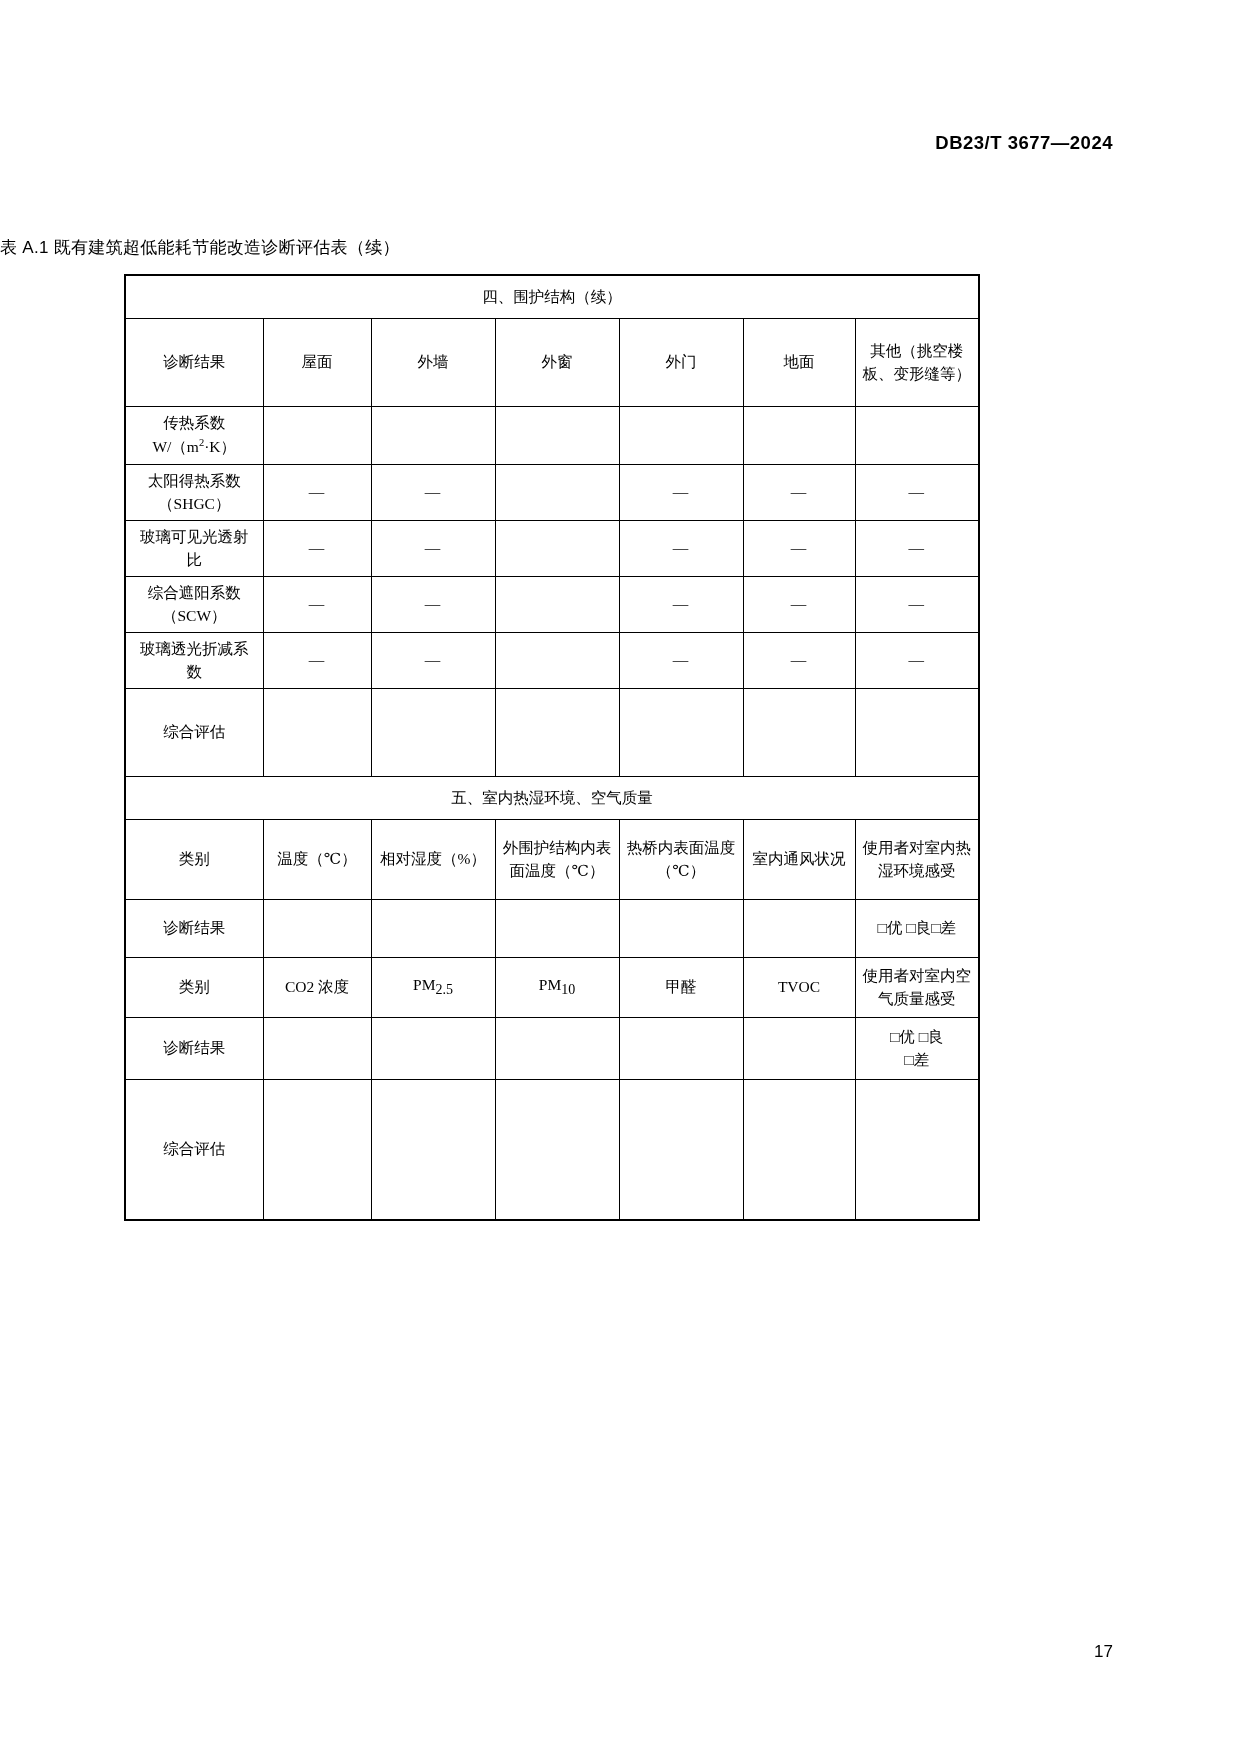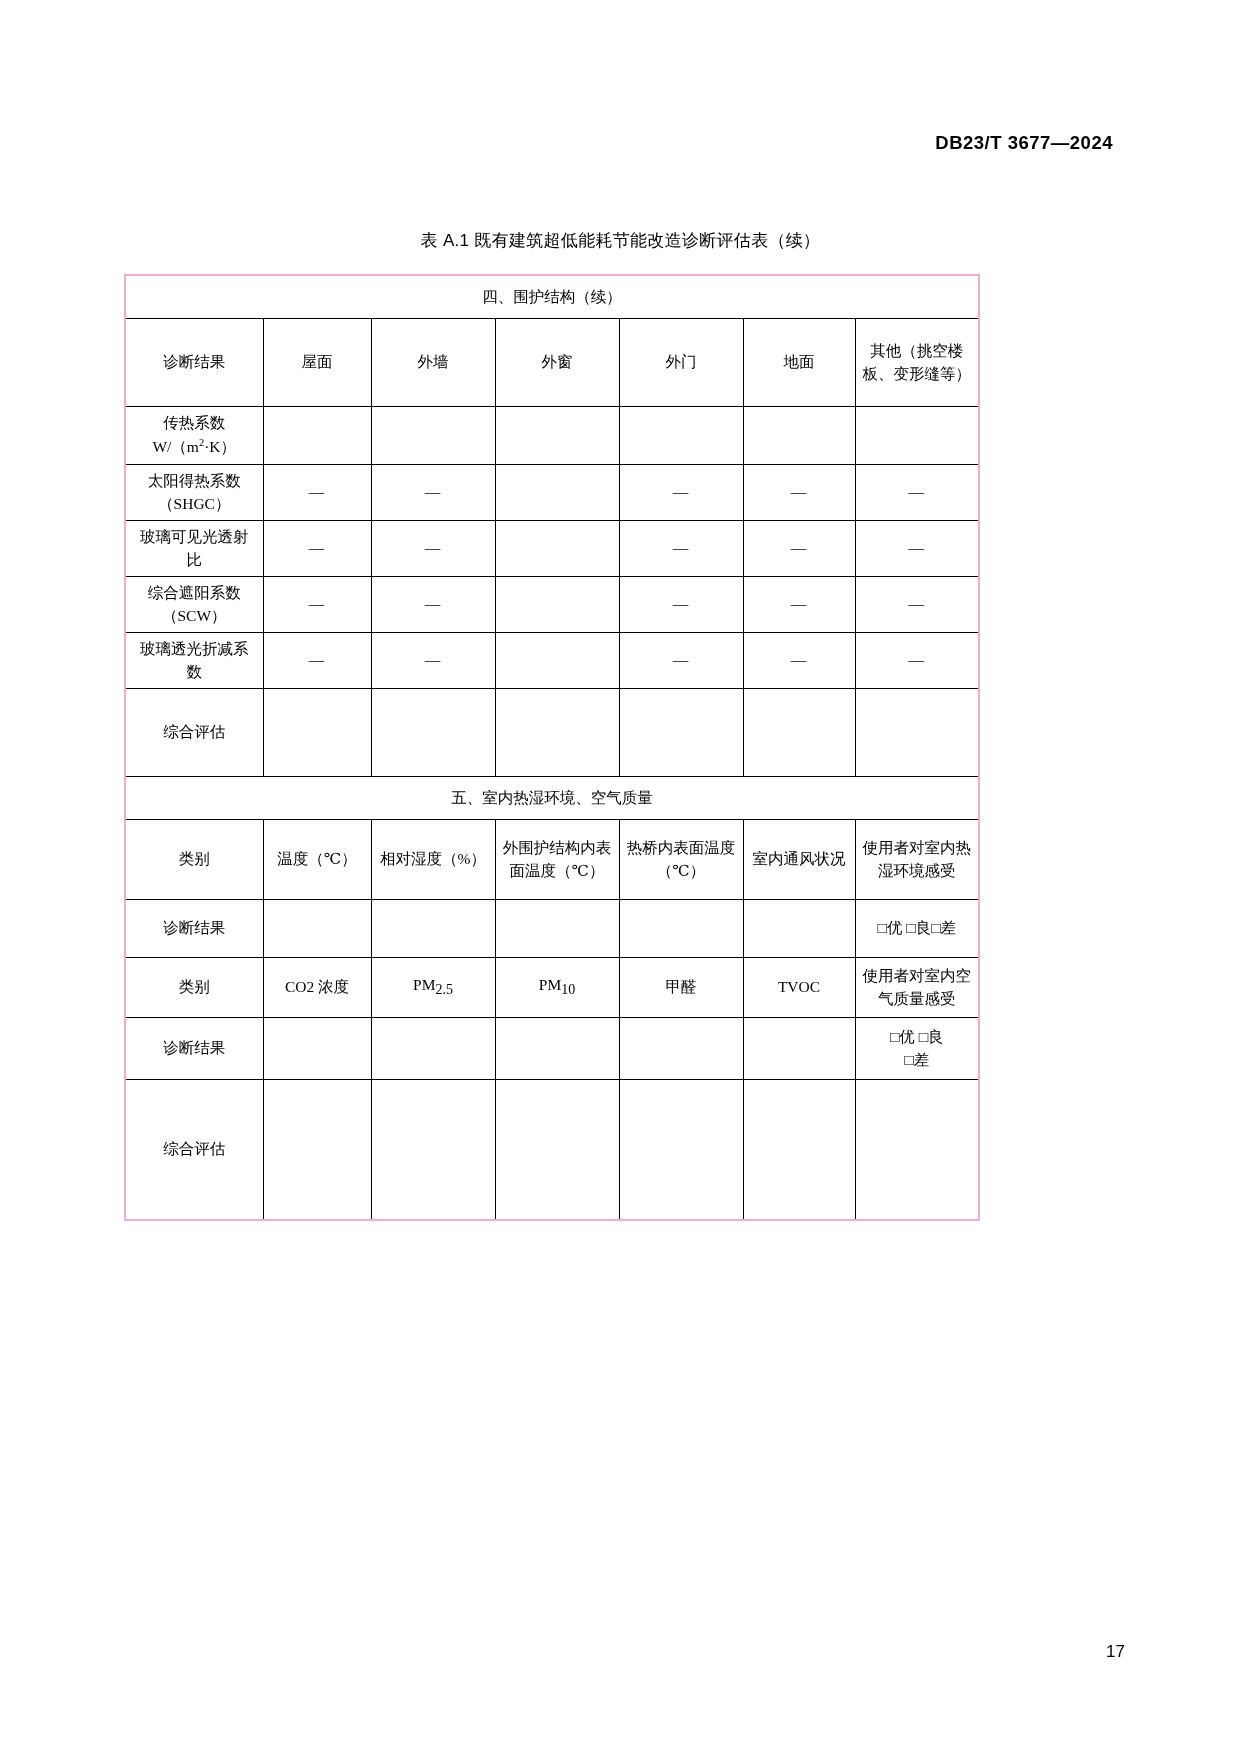--- a/index.html
+++ b/index.html
@@ -25,46 +25,46 @@
     top: 132px;
     right: 128px;
     font-family: "Liberation Sans", sans-serif;
     font-size: 18.5px;
     font-weight: bold;
     letter-spacing: 0.5px;
     margin-left: 42px;
   }
   .table-caption {
     position: absolute;
-    top: 229px;
+    top: 236px;
     left: 0;
     width: 1241px;
-    text-align: center;
+    text-align: left;
     font-size: 17px;
     font-family: "Liberation Sans", sans-serif;
     letter-spacing: 0.3px;
   }
   .page-number {
     position: absolute;
     bottom: 92px;
-    right: 116px;
+    right: 128px;
     font-family: "Liberation Sans", sans-serif;
     font-size: 17px;
   }
   .tbl-wrap {
     position: absolute;
     top: 274px;
     left: 124px;
     width: 854px;
   }
   table.main {
     border-collapse: collapse;
     width: 854px;
     table-layout: fixed;
-    border: 2px solid #f9a8d4;
+    border: 2px solid #000000;
   }
   table.main td {
     border: 1px solid #000;
     font-size: 15.5px;
     text-align: center;
     vertical-align: middle;
     padding: 4px 4px;
     line-height: 1.45;
     word-break: break-all;
   }

